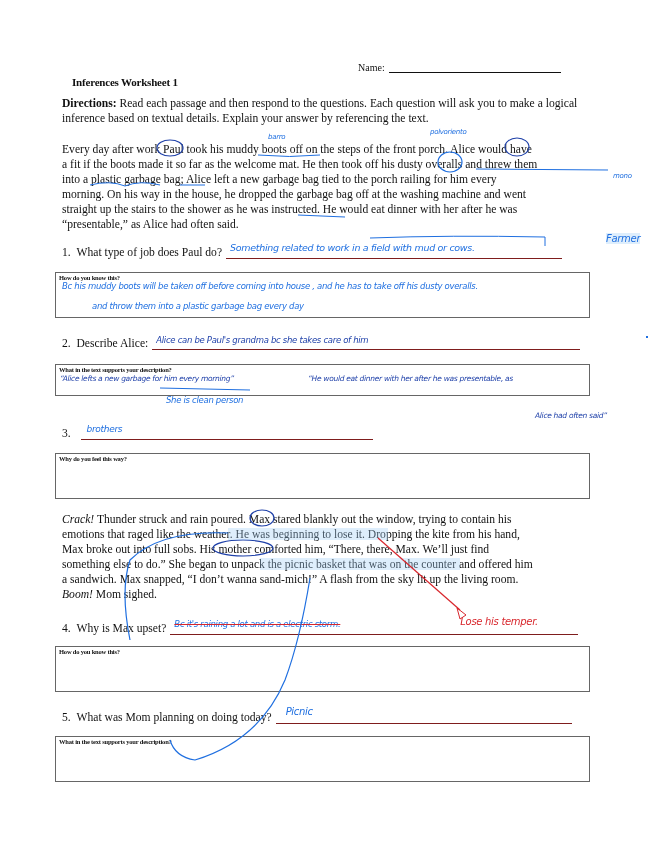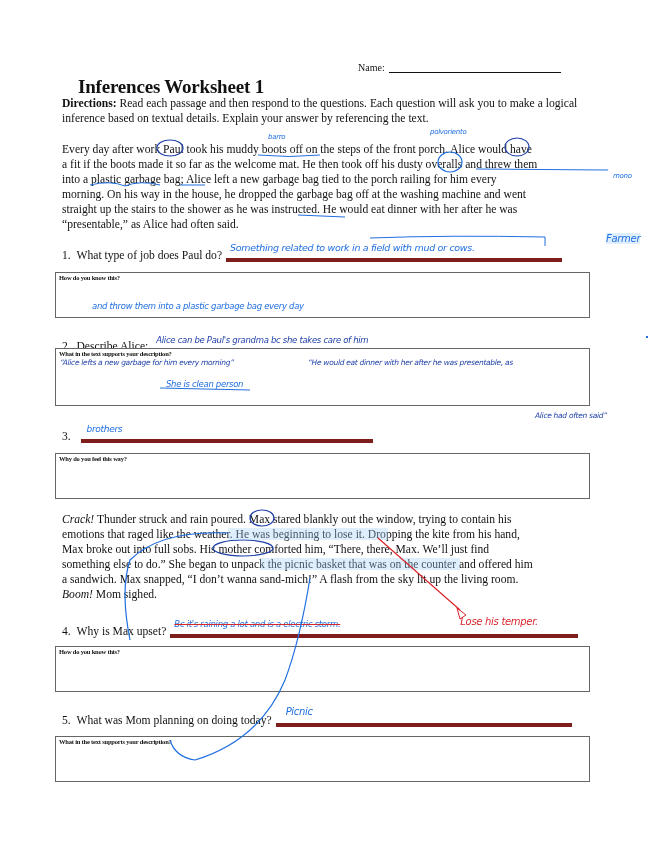--- a/index.html
+++ b/index.html
@@ -4,29 +4,29 @@
 <style>
   html, body { margin: 0; padding: 0; background: #ffffff; }
   body {
     width: 655px; height: 848px; position: relative; overflow: hidden;
     font-family: "Liberation Serif", "DejaVu Serif", serif;
     color: #111;
   }
   .page { position: absolute; left: 0; top: 0; width: 655px; height: 848px; }
   .name-row { position: absolute; left: 358px; top: 62px; font-size: 10px; display: flex; align-items: flex-end; }
   .name-line { display: inline-block; width: 172px; border-bottom: 1px solid #111; margin-left: 4px; height: 10px; }
-  .title { position: absolute; left: 78px; top: 76px; font-size: 19px; font-weight: bold; letter-spacing: -0.2px; }
+  .title { position: absolute; left: 72px; top: 76px; font-size: 11px; font-weight: bold; letter-spacing: -0.2px; }
   .directions { position: absolute; left: 62px; top: 96px; width: 540px; font-size: 11.6px; line-height: 15px; }
   .directions b { font-weight: bold; }
   .passage { position: absolute; left: 62px; width: 540px; font-size: 11.6px; line-height: 15px; }
   .passage1 { top: 142px; }
   .passage2 { top: 512px; }
   .passage i { font-style: italic; }
   .q { position: absolute; left: 62px; font-size: 11.6px; display: flex; align-items: flex-end; }
-  .q .qline { border-bottom: 4px solid #7f1d1d; height: 14px; margin-left: 4px; position: relative; }
+  .q .qline { border-bottom: 1px solid #7f1d1d; height: 14px; margin-left: 4px; position: relative; }
   .box {
     position: absolute; left: 55px; width: 535px; border: 1.5px solid #666;
     box-sizing: border-box; background: #fff;
   }
   .box .label { font-size: 6.5px; font-weight: bold; position: absolute; left: 3px; top: 1px; letter-spacing: -0.2px; }
   .hw { font-family: "DejaVu Sans", sans-serif; color: #1f6fe0; font-style: italic; position: absolute; white-space: nowrap; letter-spacing: -0.3px; }
   .hw.dark { color: #1d3fa8; }
   .hw.red { color: #d8262c; }
   .hw.small { font-size: 7px; }
   svg.overlay { position: absolute; left: 0; top: 0; pointer-events: none; }
@@ -61,30 +61,31 @@
 
   <div class="q" style="top:244px;">
     <span>1.</span>&nbsp;&nbsp;<span>What type of job does Paul do?</span>
     <span class="qline" style="width:336px;">
       <span class="hw" style="left:4px; top:-2px; font-size:9.5px;">Something related to work in a field with mud or cows.</span>
     </span>
   </div>
   <span class="hw" style="left:606px; top:233px; font-size:10px; background:rgba(160,205,245,0.35);">Farmer</span>
   <div class="box" style="top:272px; height:46px;">
     <span class="label">How do you know this?</span>
+    <span class="hw" style="left:6px; top:8px; font-size:8.5px;">Bc his muddy boots will be taken off before coming into house    , and he has to take off his dusty overalls.</span>
     <span class="hw" style="left:8px; top:28px; font-size:8.5px;margin-left:28px;">and throw them into a plastic garbage bag every day</span>
   </div>
 
   <div class="q" style="top:335px;">
     <span>2.</span>&nbsp;&nbsp;<span>Describe Alice:</span>
     <span class="qline" style="width:428px;">
       <span class="hw dark" style="left:4px; top:0px; font-size:8.5px;">Alice can be Paul's grandma bc she takes care of him</span>
     </span>
   </div>
-  <div class="box" style="top:348px; height:58px;">
+  <div class="box" style="top:364px; height:32px;">
     <span class="label">What in the text supports your description?</span>
     <span class="hw dark" style="left:4px; top:9px; font-size:7.5px;">“Alice lefts a new garbage for him every morning”</span>
     <span class="hw dark" style="left:252px; top:9px; font-size:7.5px;">“He would eat dinner with her after he was presentable, as</span>
     <span class="hw" style="left:110px; top:30px; font-size:8.5px;">She is clean person</span>
   </div>
   <span class="hw dark" style="left:535px; top:391px; font-size:7.5px;margin-top:20px;">Alice had often said”</span>
 
   <div class="q" style="top:425px;">
     <span>3.</span>&nbsp;&nbsp;
     <span class="qline" style="width:292px;text-decoration:underline;">

